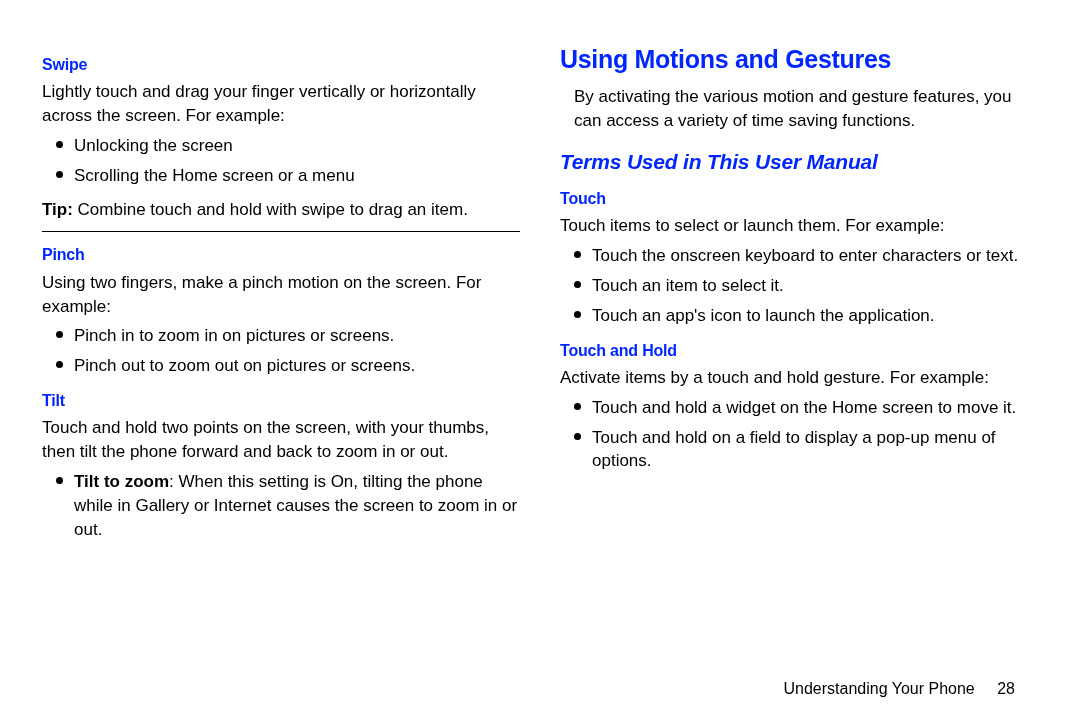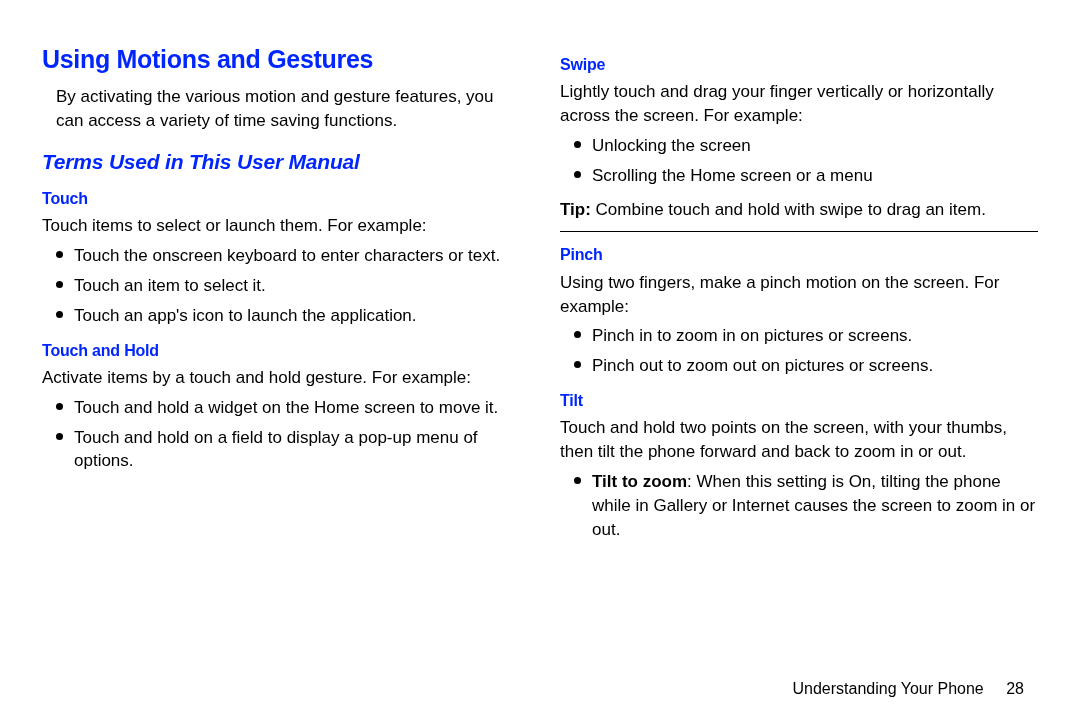--- a/index.html
+++ b/index.html
@@ -75,54 +75,32 @@
     border-radius: 50%;
   }
   .tip { margin-top: 10px; }
   hr.rule {
     border: none;
     border-top: 1.3px solid #000;
     margin: 10px 0 8px 0;
   }
   .footer {
     position: absolute;
-    right: 56px;
+    right: 65px;
     top: 680px;
     font-size: 16px;
     color: #000;
   }
   .footer .pnum { margin-left: 18px; }
   .bold { font-weight: bold; }
 </style>
 </head>
 <body>
 
 <div class="page">
-
-  <div class="col">
-    <h1>Using Motions and Gestures</h1>
-    <p class="indent1">By activating the various motion and gesture features, you can access a variety of time saving functions.</p>
-
-    <h2>Terms Used in This User Manual</h2>
-
-    <h3>Touch</h3>
-    <p>Touch items to select or launch them. For example:</p>
-    <ul>
-      <li>Touch the onscreen keyboard to enter characters or text.</li>
-      <li>Touch an item to select it.</li>
-      <li>Touch an app's icon to launch the application.</li>
-    </ul>
-
-    <h3>Touch and Hold</h3>
-    <p>Activate items by a touch and hold gesture. For example:</p>
-    <ul>
-      <li>Touch and hold a widget on the Home screen to move it.</li>
-      <li>Touch and hold on a field to display a pop-up menu of options.</li>
-    </ul>
-  </div>
 
   <div class="col">
     <h3>Swipe</h3>
     <p>Lightly touch and drag your finger vertically or horizontally across the screen. For example:</p>
     <ul>
       <li>Unlocking the screen</li>
       <li>Scrolling the Home screen or a menu</li>
     </ul>
     <p class="tip">
       <span class="bold">Tip:</span><span> Combine touch and hold with swipe to drag an item.</span>
@@ -139,18 +117,40 @@
 
     <h3>Tilt</h3>
     <p>Touch and hold two points on the screen, with your thumbs, then tilt the phone forward and back to zoom in or out.</p>
     <ul>
       <li>
         <span class="bold">Tilt to zoom</span><span>: When this setting is On, tilting the phone while in Gallery or Internet causes the screen to zoom in or out.</span>
       </li>
     </ul>
   </div>
 
+  <div class="col">
+    <h1>Using Motions and Gestures</h1>
+    <p class="indent1">By activating the various motion and gesture features, you can access a variety of time saving functions.</p>
+
+    <h2>Terms Used in This User Manual</h2>
+
+    <h3>Touch</h3>
+    <p>Touch items to select or launch them. For example:</p>
+    <ul>
+      <li>Touch the onscreen keyboard to enter characters or text.</li>
+      <li>Touch an item to select it.</li>
+      <li>Touch an app's icon to launch the application.</li>
+    </ul>
+
+    <h3>Touch and Hold</h3>
+    <p>Activate items by a touch and hold gesture. For example:</p>
+    <ul>
+      <li>Touch and hold a widget on the Home screen to move it.</li>
+      <li>Touch and hold on a field to display a pop-up menu of options.</li>
+    </ul>
+  </div>
+
 </div>
 
 <div class="footer">
   <span>Understanding Your Phone</span>
   <span class="pnum">28</span>
 </div>
 
 </body></html>

